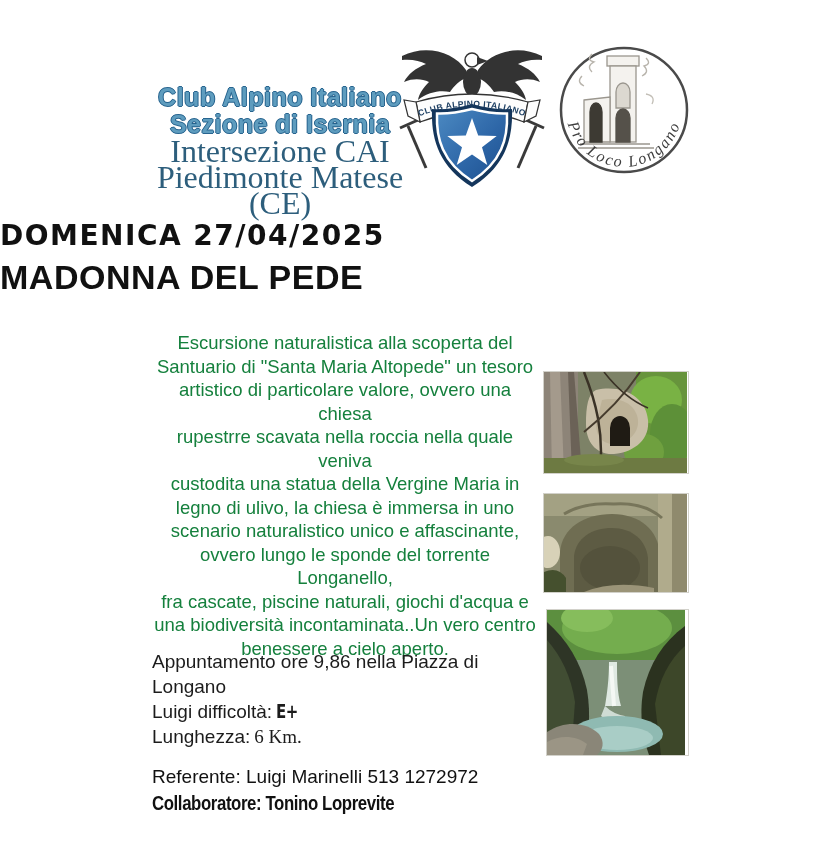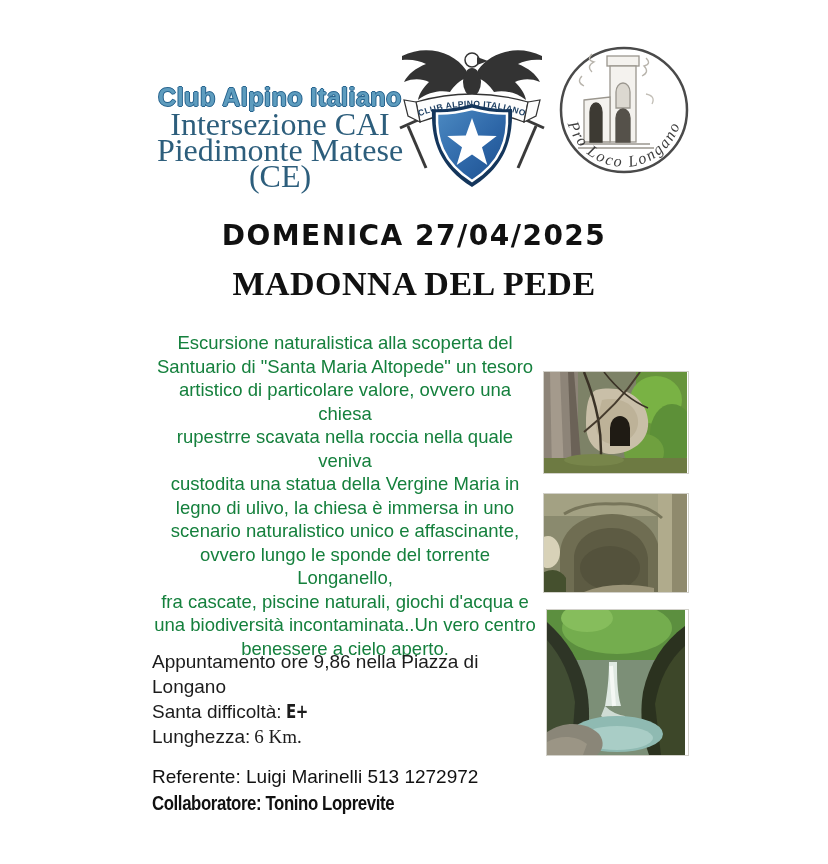--- a/index.html
+++ b/index.html
@@ -18,28 +18,28 @@
     text-shadow:1px 0 0 #27648f, -1px 0 0 #27648f, 0 1px 0 #27648f, 0 -1px 0 #27648f;
   }
   .sub-line {
     font-family:"Liberation Serif", serif;
     font-size:32px; line-height:26px; color:#2d5e7c;
   }
   .cai-logo { position:absolute; left:396px; top:40px; width:152px; height:158px; }
   .proloco-logo { position:absolute; left:554px; top:42px; width:140px; height:144px; }
 
   
-  .title-block { position:absolute; left:0; top:219px; width:828px; text-align:center; color:#111; }
+  .title-block { position:absolute; left:0; top:219px; width:828px; text-align:left; color:#111; }
   .date-line {
     font-family:"DejaVu Sans", sans-serif;
     font-size:28px; font-weight:800; letter-spacing:1.5px;
   }
   .event-line {
-    font-family:Liberation Serif, serif;
-    font-size:34px; font-weight:800; letter-spacing:0.5px; margin-top:13px;
+    font-family:Liberation Sans, sans-serif;
+    font-size:34px; font-weight:800; letter-spacing:0.5px; margin-top:6px;
   }
 
   
   .body-text {
     position:absolute; left:152px; top:331px; width:386px;
     font-size:18.5px; line-height:23.5px; color:#15803d;
     white-space:pre-line;
     text-align:center;
   }
 
@@ -71,20 +71,21 @@
     margin-top:1px;
   }
 </style>
 </head>
 <body>
 
 <div class="page">
 
   <div class="header-text">
     <div class="org-line">Club Alpino Italiano</div>
+    <div class="org-line">Sezione di Isernia</div>
     <div class="sub-line">Intersezione CAI</div>
     <div class="sub-line">Piedimonte Matese (CE)</div>
   </div>
 
   <div class="cai-logo">
     <svg width="152" height="158" viewBox="0 0 152 158">
       <defs>
         <linearGradient id="shieldGrad" x1="0" y1="0" x2="1" y2="1">
           <stop offset="0" stop-color="#4c8ac2"></stop>
           <stop offset="0.55" stop-color="#2e67a8"></stop>
@@ -220,21 +221,21 @@
         <ellipse cx="70" cy="128" rx="36" ry="12" fill="#a9cdc6"></ellipse>
         <path d="M0 122 C18 110 40 112 52 124 C58 132 56 140 50 145 L0 145 Z" fill="#8a8678"></path>
         <path d="M0 132 C14 124 30 126 40 134 L36 145 L0 145 Z" fill="#9b9585"></path>
       </svg>
     </span>
   </div>
 
   <div class="details">
     <div class="meeting-lines">Appuntamento ore 9,86 nella Piazza di
 Longano</div>
-    <div class="detail-row"><span>Santa difficoltà:</span><span class="difficulty-value">E+</span></div>
+    <div class="detail-row"><span>Luigi difficoltà:</span><span class="difficulty-value">E+</span></div>
     <div class="detail-row"><span>Lunghezza:</span><span class="length-value">6 Km.</span></div>
   </div>
 
   <div class="footer">
     <div>Referente: Luigi Marinelli 513 1272972</div>
     <div class="collab-line">Collaboratore: Tonino Loprevite</div>
   </div>
 
 </div>
 

